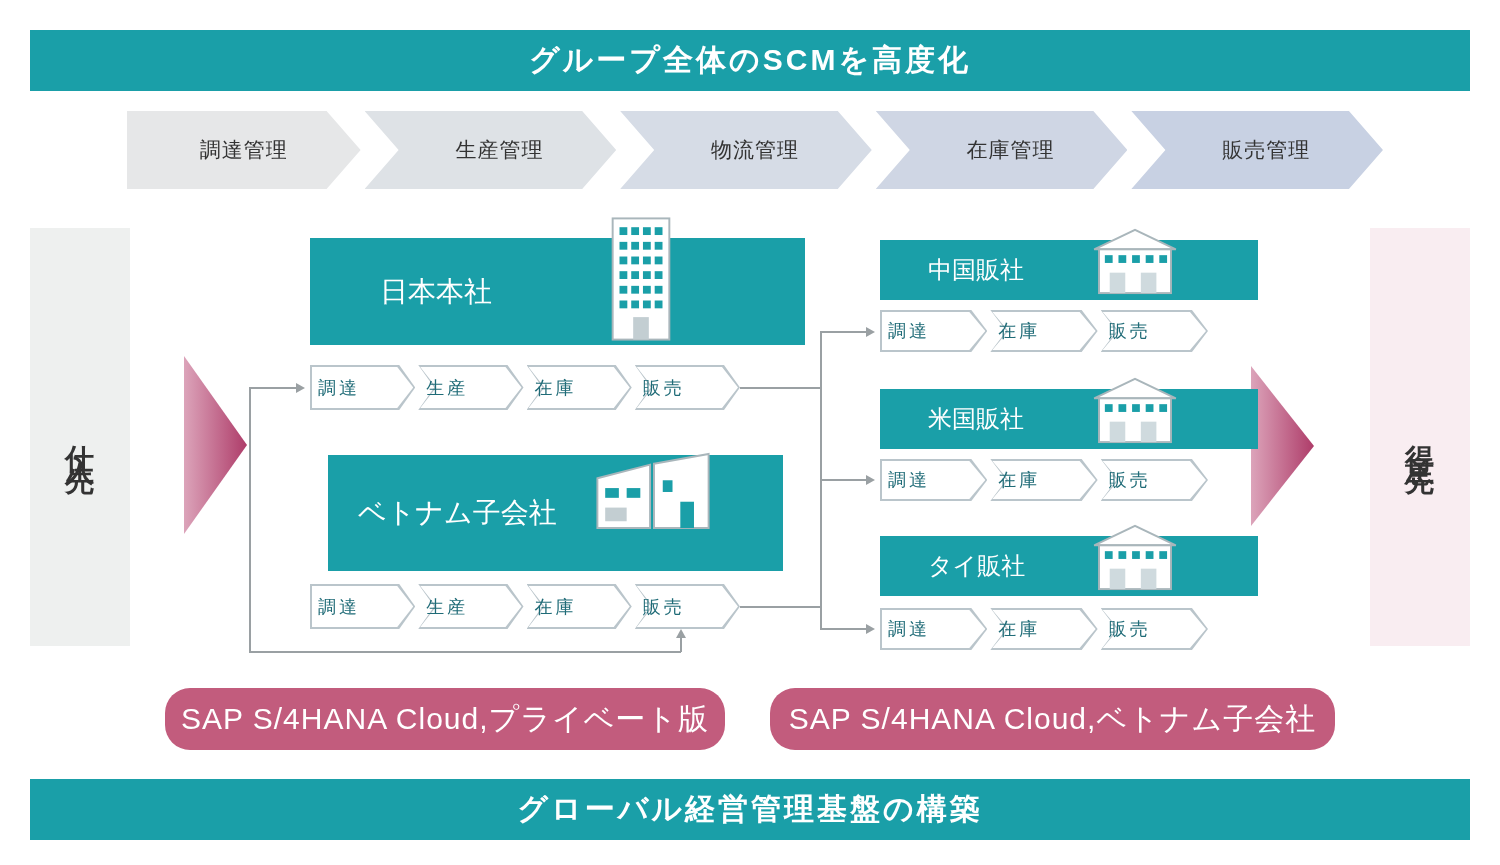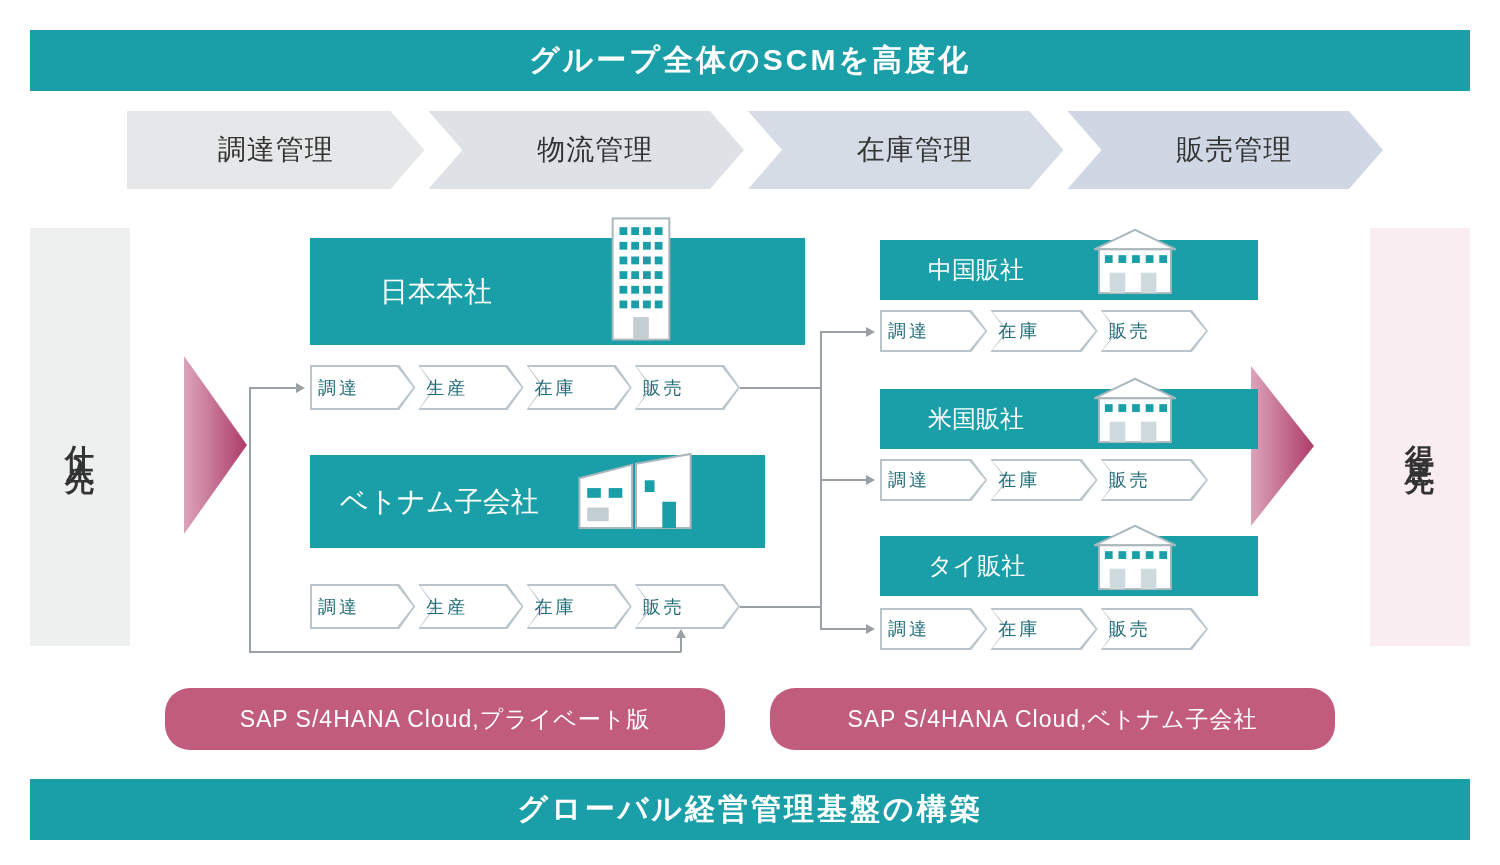--- a/index.html
+++ b/index.html
@@ -12,21 +12,21 @@
     position:absolute;left:30px;width:1440px;height:61px;
     background:var(--teal);color:#fff;display:flex;align-items:center;justify-content:center;
     font-size:30px;font-weight:bold;letter-spacing:3px;
   }
   #top-banner{top:30px;}
   #bottom-banner{top:779px;}
   
   #flow{position:absolute;left:127px;top:111px;width:1256px;height:78px;display:flex;gap:4px;}
   .flow-arrow{
     flex:1;position:relative;display:flex;align-items:center;justify-content:center;
-    font-size:28px;font-weight:500;color:var(--flow_text);letter-spacing:1px;
+    font-size:21px;font-weight:500;color:var(--flow_text);letter-spacing:1px;
     clip-path:polygon(0 0, calc(100% - 34px) 0, 100% 50%, calc(100% - 34px) 100%, 0 100%, 34px 50%);
     padding-left:18px;
   }
   .flow-arrow.first{
     clip-path:polygon(0 0, calc(100% - 34px) 0, 100% 50%, calc(100% - 34px) 100%, 0 100%);
     padding-left:0;
   }
   .flow-arrow:nth-child(1){background:#e6e7e8;}
   .flow-arrow:nth-child(2){background:#dee2e6;}
   .flow-arrow:nth-child(3){background:#d6dce6;}
@@ -45,21 +45,21 @@
   .bigarrow{
     position:absolute;
     clip-path:polygon(0 0,100% 50%,0 100%);
     background:linear-gradient(to right,var(--gradient_pink_from),var(--gradient_pink_to));
   }
   #supply-arrow{left:184px;top:356px;width:63px;height:178px;}
   #demand-arrow{left:1251px;top:366px;width:63px;height:160px;}
   
   .cbox{position:absolute;background:var(--teal);color:#fff;display:flex;align-items:center;}
   #hq-box{left:310px;top:238px;width:425px;height:107px;font-size:28px;padding-left:70px;}
-  #sub-box{left:310px;top:455px;width:425px;height:93px;font-size:28px;padding-left:30px;}
+  #sub-box{left:328px;top:455px;width:425px;height:116px;font-size:28px;padding-left:30px;}
   .sales-box{width:330px;height:60px;font-size:24px;padding-left:48px;}
   #china-box{left:880px;top:240px;align-items:center;}
   #us-box{left:880px;top:389px;}
   #thai-box{left:880px;top:536px;}
   .icon{position:absolute;line-height:0;}
   #hq-icon{left:288px;top:-23px;}
   #sub-icon{left:266px;top:-4px;}
   .wh-icon{left:212px;top:-14px;}
   
   .srow{position:absolute;display:flex;gap:3px;}
@@ -72,39 +72,40 @@
     flex:1;position:relative;display:flex;align-items:center;
     --clip:polygon(0 0, calc(100% - 16px) 0, 100% 50%, calc(100% - 16px) 100%, 0 100%, 16px 50%);
   }
   .step.first{--clip:polygon(0 0, calc(100% - 16px) 0, 100% 50%, calc(100% - 16px) 100%, 0 100%);}
   .step::before{content:"";position:absolute;inset:0;background:var(--step_border);clip-path:var(--clip);}
   .step::after{content:"";position:absolute;inset:2px;background:#fff;clip-path:var(--clip);}
   .step .lbl{position:relative;z-index:1;font-size:18px;color:var(--step_text);letter-spacing:3px;padding-left:8px;}
   
   .sapbox{
     position:absolute;top:688px;height:62px;background:var(--magenta);color:#fff;
-    display:flex;align-items:center;justify-content:center;font-size:23px;letter-spacing:1px;border-radius:25px;
+    display:flex;align-items:center;justify-content:center;font-size:30px;letter-spacing:1px;border-radius:25px;
   }
   #sap-private{left:165px;width:560px;}
   #sap-public{left:770px;width:565px;}
   
   .line{position:absolute;background:var(--line_gray);}
   .ah-r{position:absolute;width:0;height:0;border-top:5px solid transparent;border-bottom:5px solid transparent;border-left:9px solid var(--line_gray);}
   .ah-u{position:absolute;width:0;height:0;border-left:5px solid transparent;border-right:5px solid transparent;border-bottom:9px solid var(--line_gray);}
 </style>
 </head>
 <body>
 
 <div id="canvas">
 
   <div class="banner" id="top-banner">グループ全体のSCMを高度化</div>
   <div class="banner" id="bottom-banner">グローバル経営管理基盤の構築</div>
 
   <div id="flow">
     <div class="flow-arrow first">調達管理</div>
+    <div class="flow-arrow">生産管理</div>
     <div class="flow-arrow">物流管理</div>
     <div class="flow-arrow">在庫管理</div>
     <div class="flow-arrow">販売管理</div>
   </div>
 
   <div class="vband" id="supplier-band">仕入先</div>
   <div class="vband" id="customer-band">得意先</div>
 
   <div class="bigarrow" id="supply-arrow"></div>
   <div class="bigarrow" id="demand-arrow"></div>

